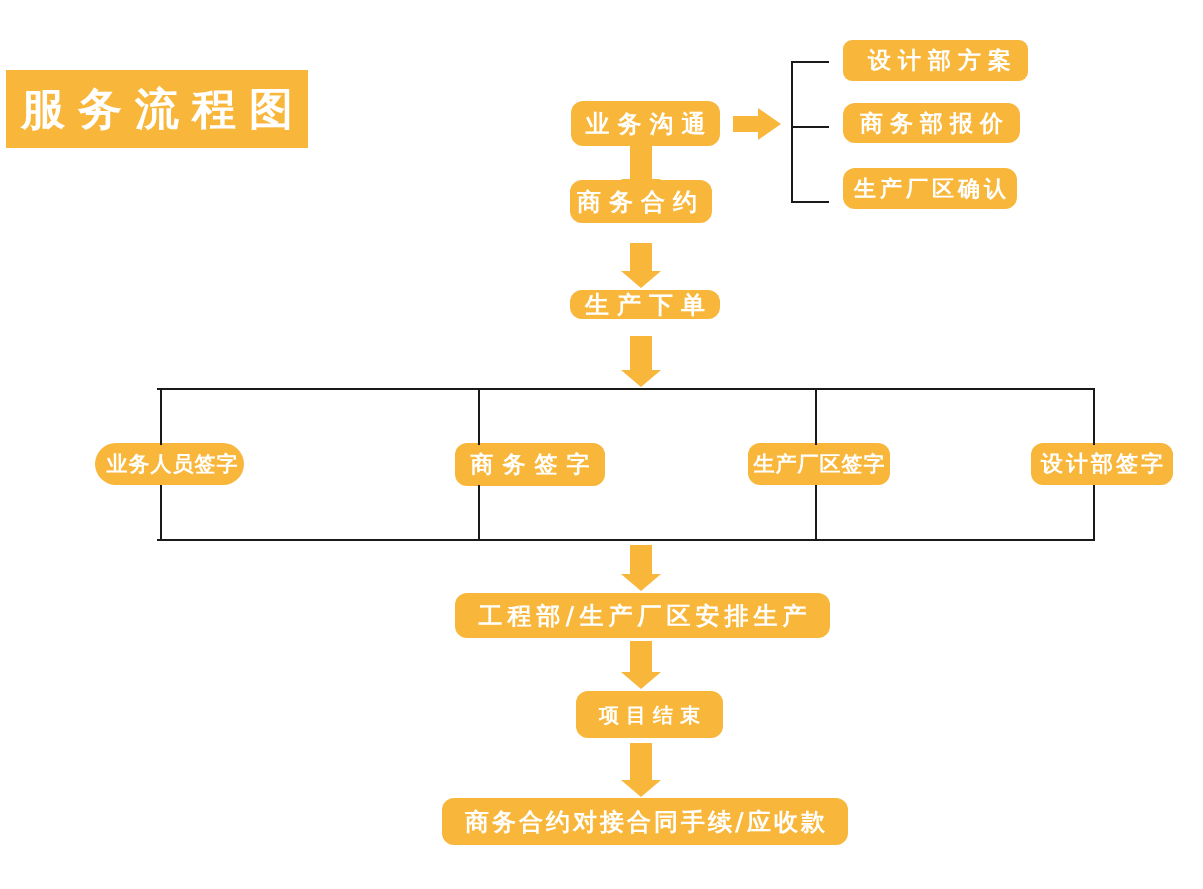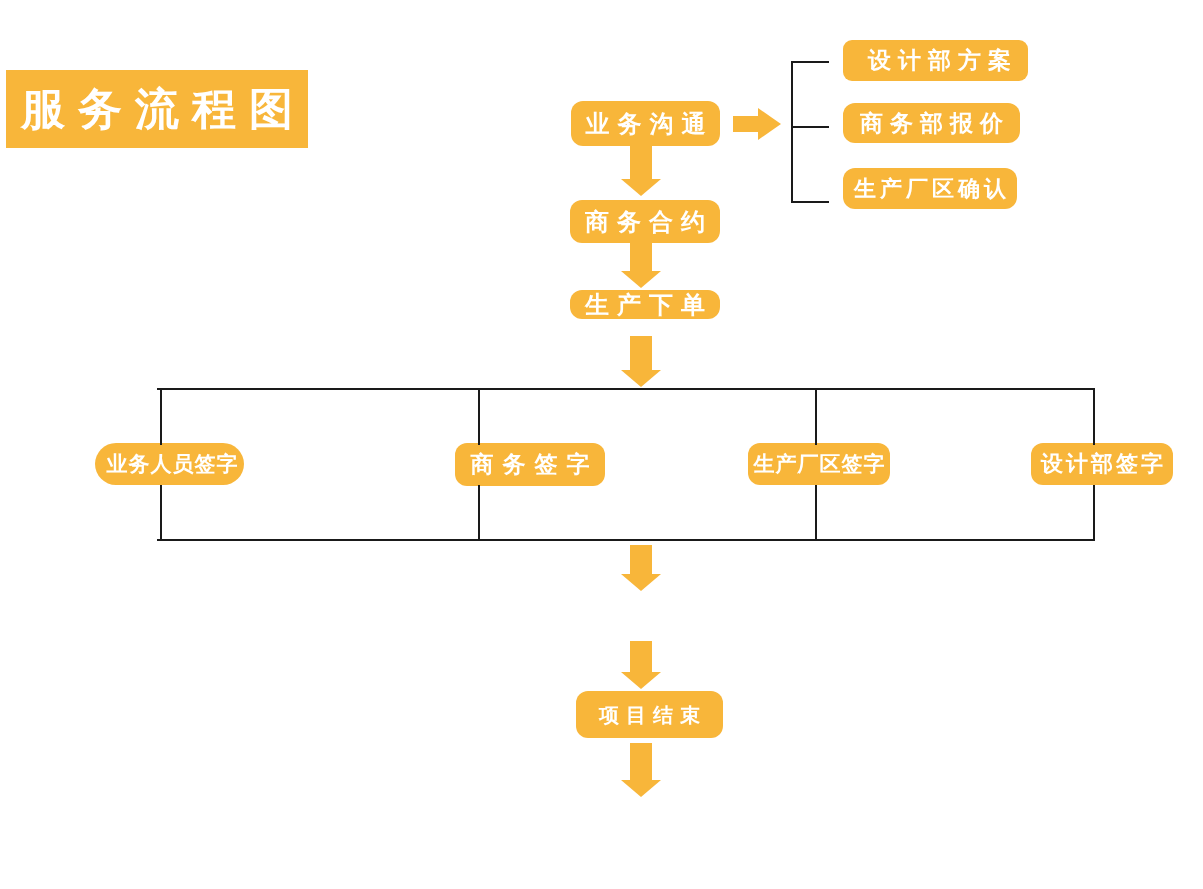--- a/index.html
+++ b/index.html
@@ -62,21 +62,21 @@
   }
   .arrow-right .shaft { width: 25px; height: 16px; background: var(--accent, #F8B63A); }
   .arrow-right .head {
     width: 0; height: 0;
     border-top: 16px solid transparent;
     border-bottom: 16px solid transparent;
     border-left: 23px solid var(--accent, #F8B63A);
   }
   
   .n-communication { left: 571px; top: 101px; width: 141px; height: 45px; font-size: 24px; letter-spacing: 8px; padding-left: 8px; }
-  .n-contract      { left: 570px; top: 200px; width: 142px; height: 43px; font-size: 24px; letter-spacing: 8px; padding-left: 8px; }
+  .n-contract      { left: 570px; top: 180px; width: 142px; height: 43px; font-size: 24px; letter-spacing: 8px; }
   .n-order         { left: 570px; top: 290px; width: 142px; height: 29px; font-size: 24px; letter-spacing: 8px; padding-left: 8px; }
   .n-design-plan   { left: 843px; top: 40px;  width: 170px; height: 41px; font-size: 23px; letter-spacing: 7px; padding-left: 15px; border-radius: 9px; }
   .n-quotation     { left: 843px; top: 103px; width: 170px; height: 40px; font-size: 23px; letter-spacing: 7px; padding-left: 7px; }
   .n-plant-confirm { left: 843px; top: 168px; width: 170px; height: 41px; font-size: 22px; letter-spacing: 4px; padding-left: 4px; }
   .n-sign-sales    { left: 95px;  top: 443px; width: 143px; height: 42px; font-size: 21px; letter-spacing: 1px; padding-left: 6px; border-radius: 21px; }
   .n-sign-business { left: 411px; top: 443px; width: 141px; height: 43px; font-size: 23px; letter-spacing: 9px; padding-left: 9px; margin-left: 44px; }
   .n-sign-plant    { left: 748px; top: 443px; width: 141px; height: 42px; font-size: 21px; letter-spacing: 1px; padding-left: 1px; }
   .n-sign-design   { left: 1031px; top: 443px; width: 139px; height: 42px; font-size: 22px; letter-spacing: 3px; padding-left: 3px; }
   .n-arrange       { left: 455px; top: 593px; width: 370px; height: 45px; font-size: 24px; letter-spacing: 5px; padding-left: 5px; }
   .n-project-end   { left: 576px; top: 691px; width: 140px; height: 47px; font-size: 20px; letter-spacing: 7px; padding-left: 7px; }
@@ -85,21 +85,23 @@
 </head>
 <body>
 
 <div class="canvas">
 
   <div class="title-box">服务流程图</div>
 
   <div class="node n-communication">业务沟通</div>
   <div class="node n-contract">商务合约</div>
   <div class="node n-order">生产下单</div>
+  <div class="node n-arrange">工程部/生产厂区安排生产</div>
   <div class="node n-project-end">项目结束</div>
+  <div class="node n-receivables">商务合约对接合同手续/应收款</div>
 
   <div class="node n-design-plan">设计部方案</div>
   <div class="node n-quotation">商务部报价</div>
   <div class="node n-plant-confirm">生产厂区确认</div>
 
   <div class="node n-sign-sales">业务人员签字</div>
   <div class="node n-sign-business">商务签字</div>
   <div class="node n-sign-plant">生产厂区签字</div>
   <div class="node n-sign-design">设计部签字</div>
 

